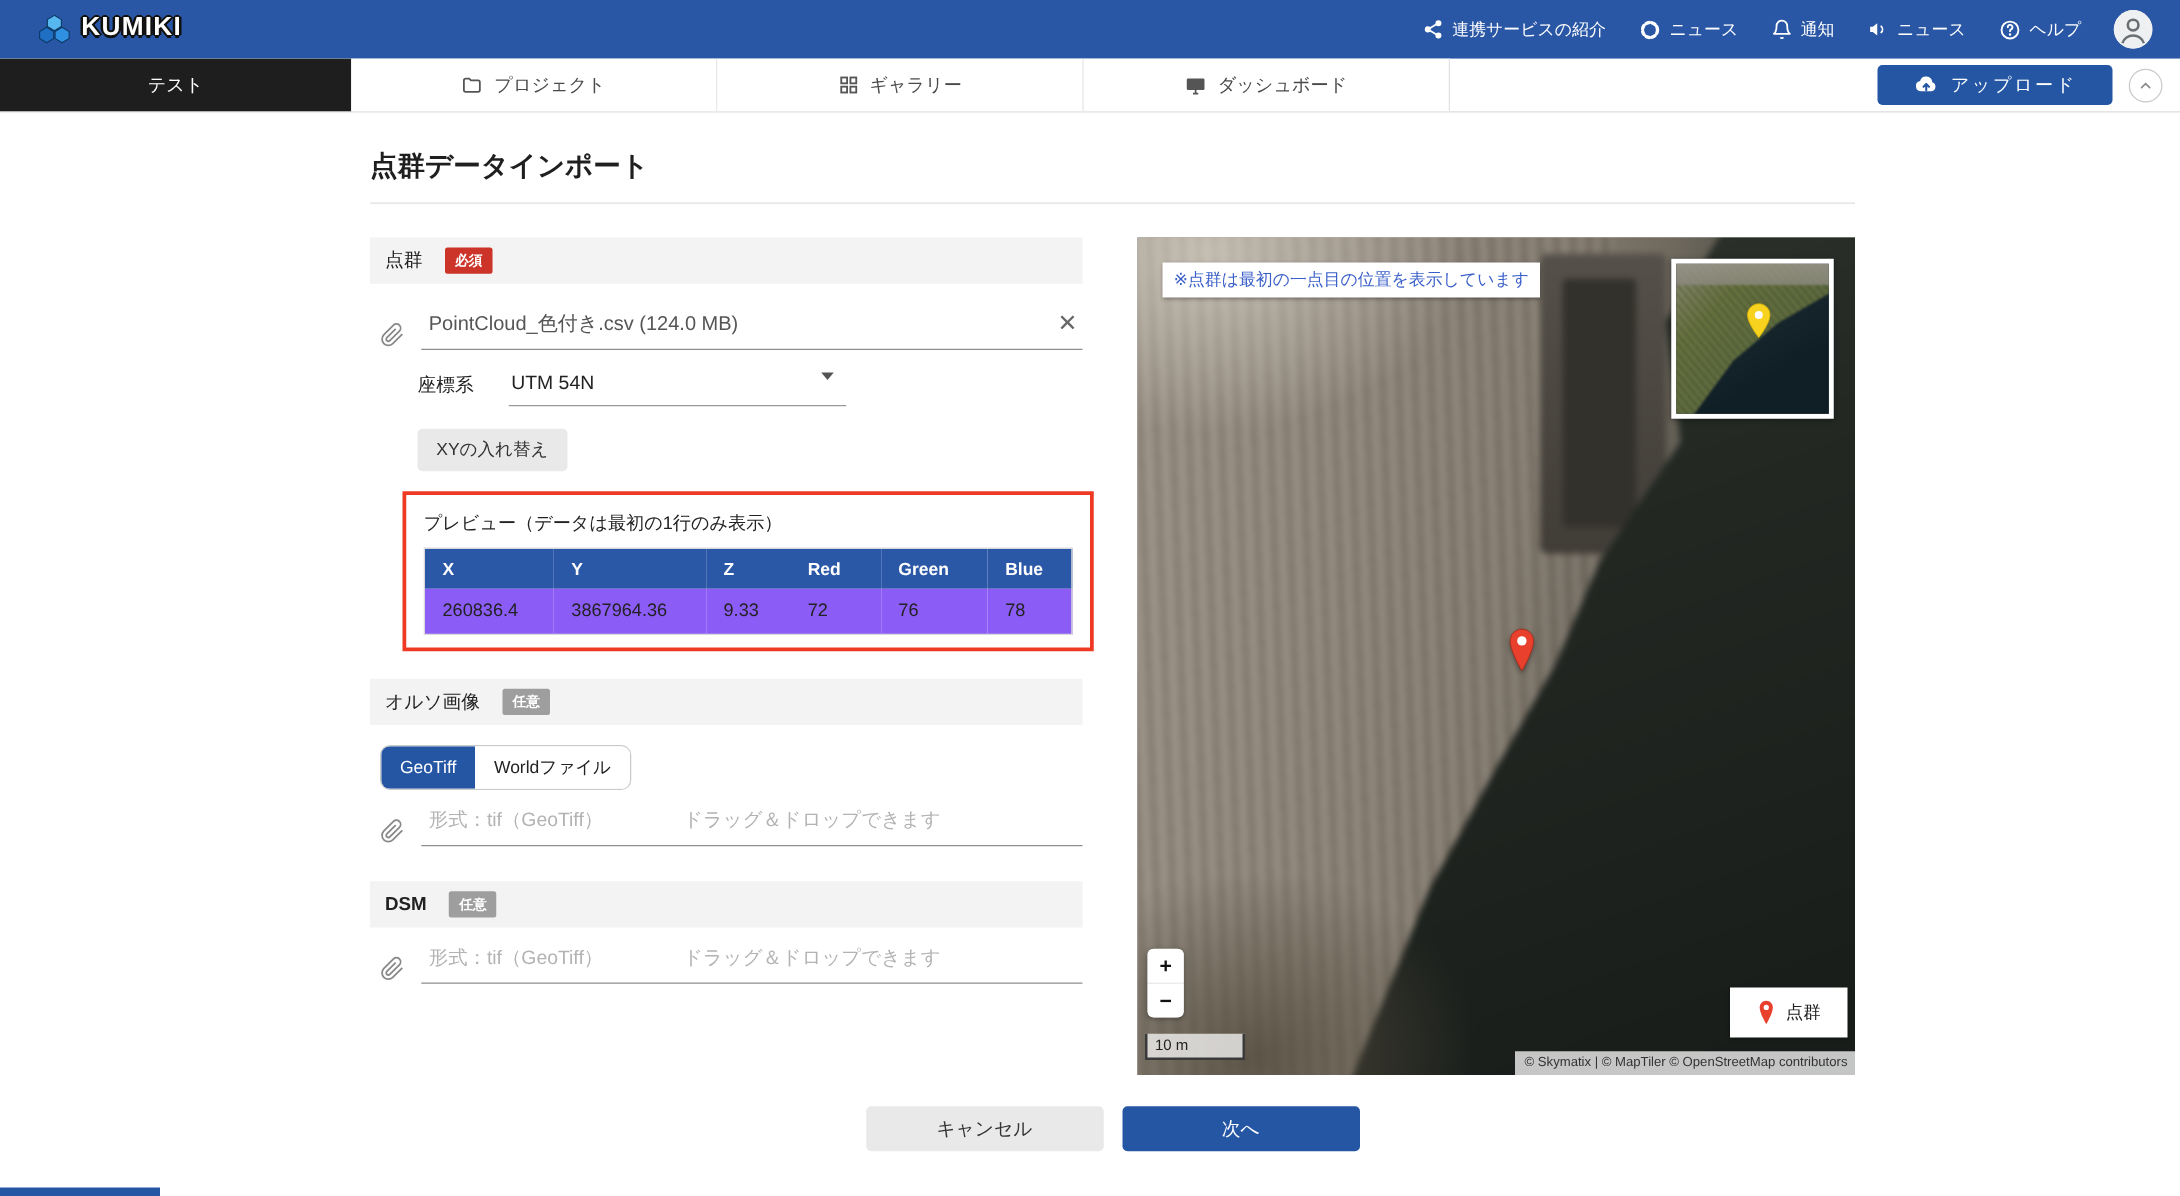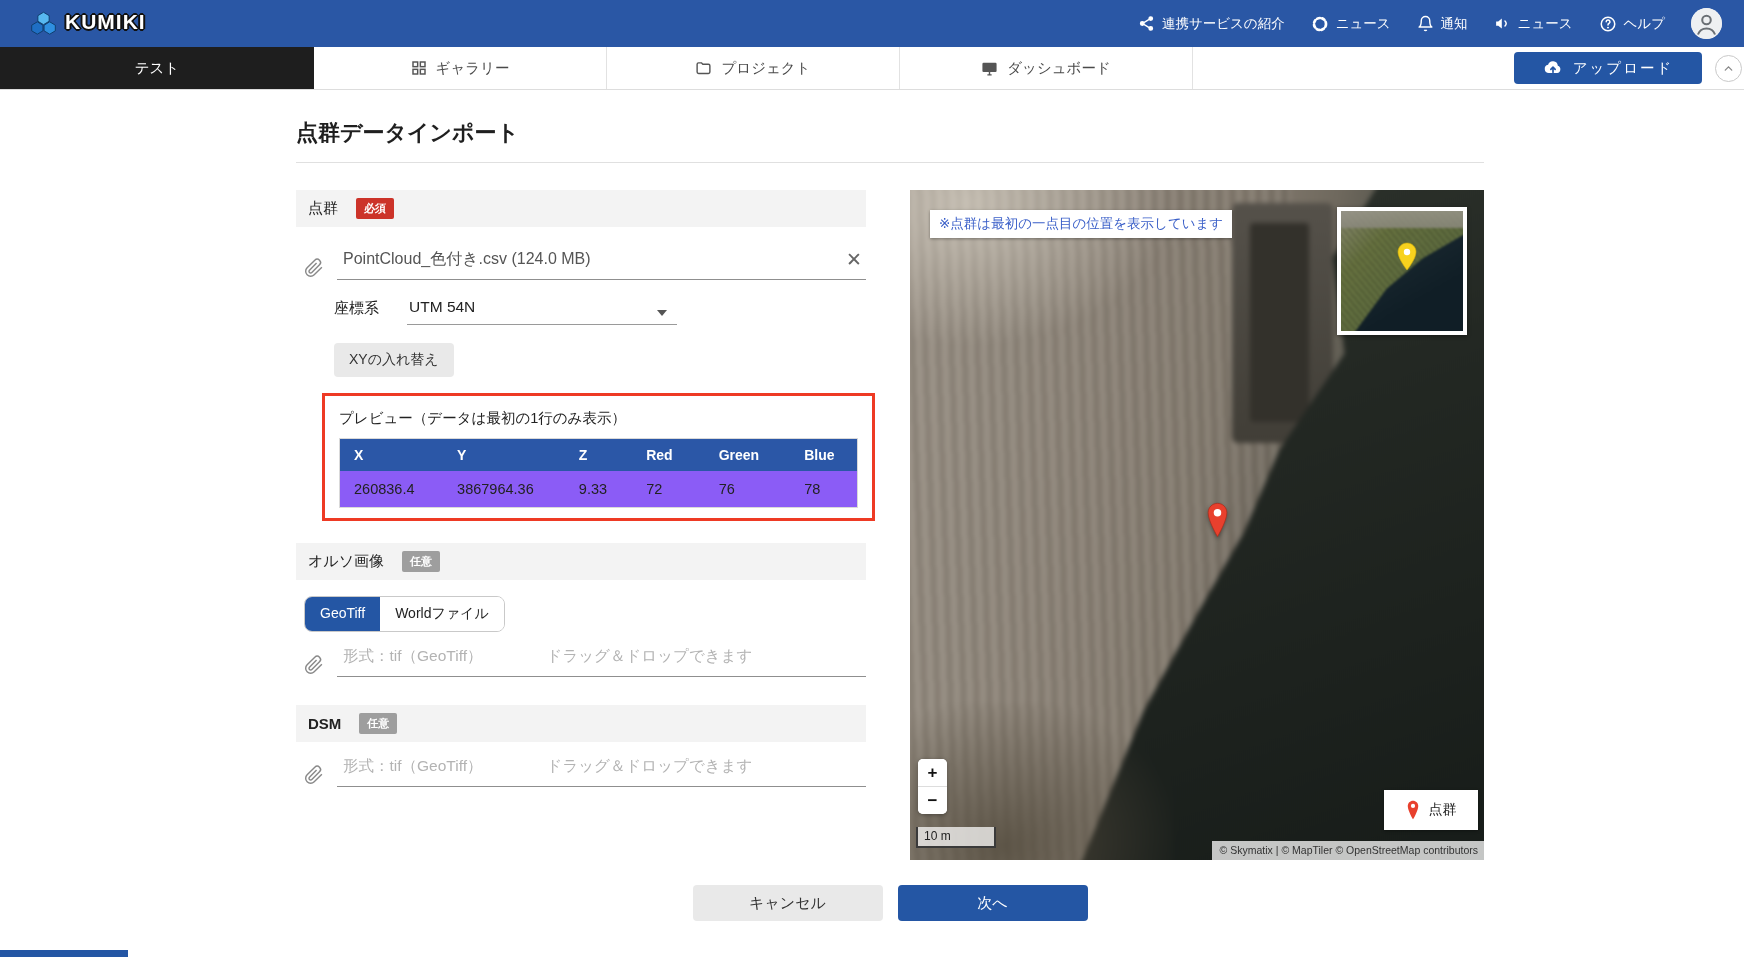--- a/index.html
+++ b/index.html
@@ -29,23 +29,23 @@
     width: 31px; height: 31px; border-radius: 50%; background: #eef0f2;
     display:flex; align-items:center; justify-content:center; overflow:hidden;
   }
 
   
   .navbar { height: 43px; display: flex; align-items: stretch; border-bottom: 1px solid #ddd; background:#fff; }
   .nav-tab {
     display:flex; align-items:center; justify-content:center; gap:9px;
     font-size: 14.5px; color:#4a4a4a;
   }
-  .nav-tab.black { width: 314px; background: #1e1e1e; color: #fff; }
+  .nav-tab.black { width: 281px; background: #1e1e1e; color: #fff; }
   .nav-tab.white { width: 293px; border-right: 1px solid #e2e2e2; background:#fff; }
-  .nav-right { flex:1; display:flex; align-items:center; justify-content:flex-end; padding-right: 2px; gap: 13px; }
+  .nav-right { flex:1; display:flex; align-items:center; justify-content:flex-end; padding-right: 14px; gap: 13px; }
   .upload-btn {
     background:#2456a4; color:#fff; border:none; border-radius:4px;
     width: 188px; height: 32px; font-size: 14.5px; letter-spacing: 2px;
     display:flex; align-items:center; justify-content:center; gap:10px;
   }
   .collapse-btn {
     width: 27px; height: 27px; border-radius: 50%; border: 1px solid #c9c9c9; background:#fff;
     display:flex; align-items:center; justify-content:center; color:#888;
   }
 
@@ -73,21 +73,21 @@
     border-bottom: 1px solid #8f8f8f; padding: 0 4px 9px 6px; min-height: 30px;
   }
   .file-name { font-size: 16px; color:#555; }
   .placeholder { font-size: 15.5px; color:#b3b3b3; }
   .ph-gap { margin-left: 56px; }
   .close-x { margin-left:auto; color:#666; font-size: 19px; line-height: 1; }
 
   .coord-row { display:flex; align-items:flex-end; gap: 28px; margin: 18px 0 0 38px; }
   .coord-label { font-size: 15px; color:#222; padding-bottom: 7px; }
   .select-box {
-    width: 270px; display:flex; align-items:flex-end; justify-content:space-between;
+    width: 270px; display:flex; align-items:flex-start; justify-content:space-between;
     border-bottom: 1px solid #9a9a9a; padding: 0 10px 8px 2px;
   }
   .select-value { font-size: 15.5px; color:#222; }
   .caret-down { width:0; height:0; border-left:5px solid transparent; border-right:5px solid transparent; border-top:6px solid #555; }
 
   .swap-btn {
     margin: 18px 0 0 38px; background:#e9e9e9; border:none; border-radius:4px;
     padding: 8px 15px; font-size: 14px; color:#333;
   }
 
@@ -268,36 +268,36 @@
     </div>
   </nav>
 </header>
 
 <nav class="navbar">
   <div class="nav-tab black clickable">
     <span>テスト</span>
   </div>
   <div class="nav-tab white clickable">
     <span>
+      <svg width="17" height="17" viewBox="0 0 24 24" fill="none" stroke="#555" stroke-width="2" stroke-linejoin="round">
+        <path d="M3 7V6a2 2 0 0 1 2-2h4l2 2h8a2 2 0 0 1 2 2v9a2 2 0 0 1-2 2H5a2 2 0 0 1-2-2z"></path>
+      </svg>
+    </span>
+    <span>プロジェクト</span>
+  </div>
+  <div class="nav-tab white clickable">
+    <span>
       <svg width="16" height="16" viewBox="0 0 24 24" fill="none" stroke="#555" stroke-width="2.2">
         <rect x="3" y="3" width="7" height="7"></rect>
           <rect x="14" y="3" width="7" height="7"></rect>
         <rect x="3" y="14" width="7" height="7"></rect>
           <rect x="14" y="14" width="7" height="7"></rect>
       </svg>
     </span>
     <span>ギャラリー</span>
-  </div>
-  <div class="nav-tab white clickable">
-    <span>
-      <svg width="17" height="17" viewBox="0 0 24 24" fill="none" stroke="#555" stroke-width="2" stroke-linejoin="round">
-        <path d="M3 7V6a2 2 0 0 1 2-2h4l2 2h8a2 2 0 0 1 2 2v9a2 2 0 0 1-2 2H5a2 2 0 0 1-2-2z"></path>
-      </svg>
-    </span>
-    <span>プロジェクト</span>
   </div>
   <div class="nav-tab white clickable">
     <span>
       <svg width="17" height="17" viewBox="0 0 24 24">
         <rect x="2" y="4" width="20" height="13" rx="1.5" fill="#555"></rect>
         <path d="M9 21h6M12 17v4" stroke="#555" stroke-width="2"></path>
       </svg>
     </span>
     <span>ダッシュボード</span>
   </div>

